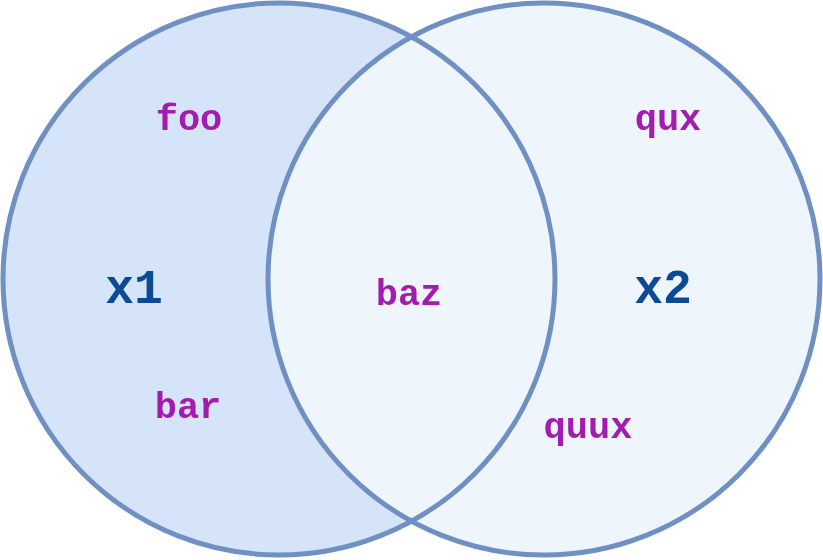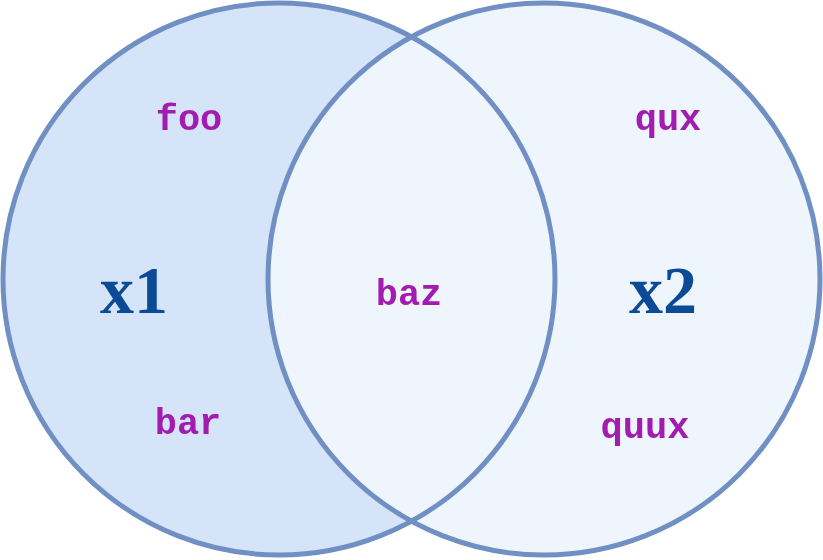--- a/index.html
+++ b/index.html
@@ -10,24 +10,24 @@
       font-family: "Liberation Mono", "DejaVu Sans Mono", monospace;
       font-weight: bold;
       color: #a21caf;
       font-size: 37px;
       line-height: 1;
       white-space: nowrap;
       transform: translate(-50%, -50%);
     }
     .setname {
       position: absolute;
-      font-family: Liberation Serif, serif;
+      font-family: Liberation Mono, monospace;
       font-weight: bold;
       color: #0b4a94;
-      font-size: 68px;
+      font-size: 48px;
       line-height: 1;
       white-space: nowrap;
       transform: translate(-50%, -50%);
     }
   </style>
 </head>
 <body>
 
 <svg id="venn" viewBox="0 0 823 560" xmlns="http://www.w3.org/2000/svg">
   <defs>
@@ -43,16 +43,16 @@
   <circle cx="544" cy="279" r="276" fill="#eef5fd" clip-path="url(#clipLeft)"></circle>
 
   <circle cx="279" cy="279" r="276" fill="none" stroke="#7090c4" stroke-width="5"></circle>
   <circle cx="544" cy="279" r="276" fill="none" stroke="#7090c4" stroke-width="5"></circle>
 </svg>
 
 <div class="setname" style="left:134px; top:290px;">x1</div>
 <div class="setname" style="left:663px; top:290px;">x2</div>
 
 <div class="lbl" style="left:189px; top:120px;">foo</div>
-<div class="lbl" style="left:188px; top:424px;">bar</div>
+<div class="lbl" style="left:188px; top:408px;">bar</div>
 <div class="lbl" style="left:409px; top:295px;">baz</div>
 <div class="lbl" style="left:620px; top:120px;margin-left:48px;">qux</div>
-<div class="lbl" style="left:645px; top:428px;">quux</div>
+<div class="lbl" style="left:588px; top:428px;">quux</div>
 
 </body></html>

